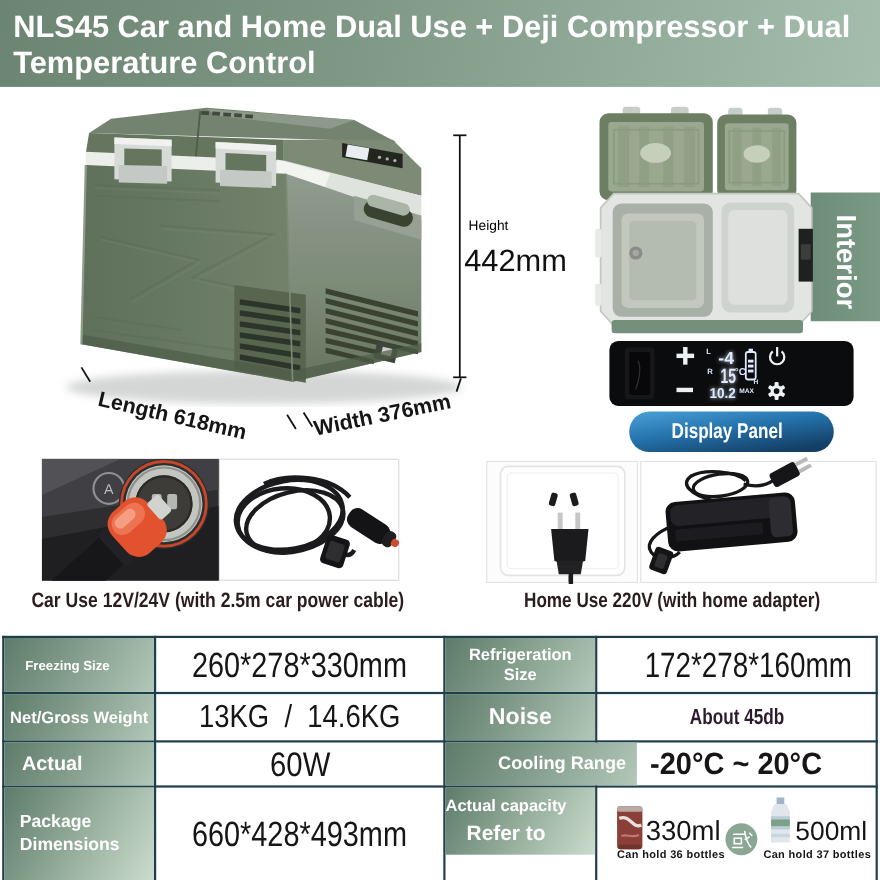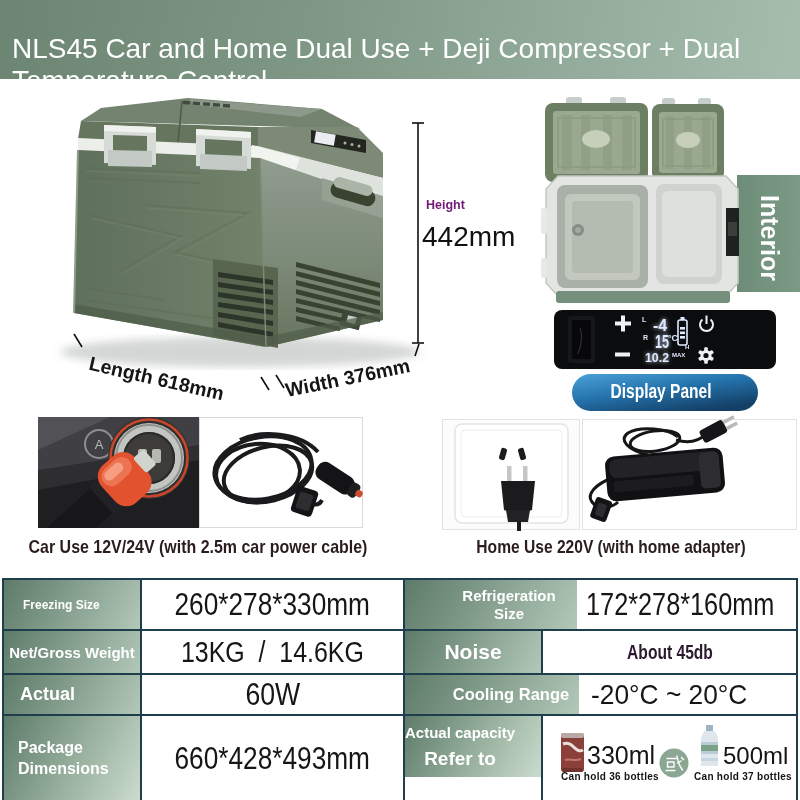--- a/index.html
+++ b/index.html
@@ -2,25 +2,25 @@
 <html><head>
 <meta charset="utf-8">
 <style>
   html,body{margin:0;padding:0;}
   body{width:800px;height:800px;position:relative;overflow:hidden;background:#fff;
        font-family:"Liberation Sans", sans-serif;}
   .abs{position:absolute;}
   
   #hdr{left:0;top:0;width:800px;height:79px;
        background:linear-gradient(100deg,#6c8572 0%,#7f9886 40%,#a4bdad 100%);}
-  #hdr .t{position:absolute;left:12px;top:9px;color:#fff;font-weight:normal;
-       font-size:28px;line-height:32px;letter-spacing:0px;margin-top:24px;}
+  #hdr .t{position:absolute;left:12px;top:9px;color:#fff;font-weight:bold;
+       font-size:28px;line-height:32px;letter-spacing:0px;}
   
   .dimbig{font-size:28px;color:#111;}
-  .dimsmall{font-size:12.5px;font-weight:bold;color:#701a75;}
+  .dimsmall{font-size:12.5px;font-weight:normal;color:#000000;}
   .rot{font-size:19.5px;font-weight:bold;color:#151515;white-space:nowrap;}
   
   .cap{font-size:19px;font-weight:bold;color:#2b1d1d;white-space:nowrap;
        transform-origin:center top;}
   
   .tline{position:absolute;background:#1e3e4e;}
   .lbl{position:absolute;display:flex;align-items:center;color:#fff;font-weight:bold;
        background:linear-gradient(118deg,#5e7b6a 0%,#87a08f 50%,#b2c8b8 100%);}
   .val{position:absolute;display:flex;align-items:center;justify-content:center;
        color:#161616;white-space:nowrap;}
@@ -387,21 +387,21 @@
   <div class="tline" style="left:2px;top:578px;width:2px;height:222px;"></div>
   <div class="tline" style="left:140px;top:578px;width:2px;height:222px;"></div>
   <div class="tline" style="left:403px;top:578px;width:2px;height:222px;"></div>
   <div class="tline" style="left:541px;top:578px;width:2px;height:222px;"></div>
   <div class="tline" style="left:796px;top:578px;width:2px;height:222px;"></div>
 
   <div class="lbl" style="left:4px;top:580px;width:136px;height:49px;font-size:12px;padding-left:19px;box-sizing:border-box;">Freezing Size</div>
   <div class="lbl" style="left:4px;top:631px;width:136px;height:42px;font-size:15px;justify-content:center;white-space:nowrap;">Net/Gross Weight</div>
   <div class="lbl" style="left:4px;top:675px;width:136px;height:39px;font-size:18px;padding-left:16px;box-sizing:border-box;">Actual</div>
   <div class="lbl" style="background:linear-gradient(118deg,#5e7b6a 0%,#8fa896 45%,#cbdccd 100%);left:4px;top:716px;width:136px;height:84px;font-size:16px;padding-left:14px;box-sizing:border-box;line-height:21px;">Package<br>Dimensions</div>
-  <div class="lbl" style="left:405px;top:580px;width:136px;height:49px;font-size:15px;justify-content:center;text-align:center;line-height:18px;padding-left:36px;">Refrigeration<br>Size</div>
+  <div class="lbl" style="left:405px;top:580px;width:136px;height:49px;font-size:15px;justify-content:center;text-align:center;line-height:18px;">Refrigeration<br>Size</div>
   <div class="lbl" style="left:405px;top:631px;width:136px;height:42px;font-size:21px;justify-content:center;">Noise</div>
   <div class="lbl" style="left:405px;top:675px;width:136px;height:39px;font-size:16.5px;justify-content:center;padding-left:38px;">Cooling Range</div>
   <div class="lbl" style="background:linear-gradient(118deg,#5e7b6a 0%,#8fa896 45%,#cbdccd 100%);left:405px;top:716px;width:136px;height:61px;font-size:15px;justify-content:flex-start;text-align:center;line-height:26px;" id="actual">
     <div>Actual capacity<br><span style="font-size:19px;">Refer to</span></div>
   </div>
 
   <div class="val" style="left:142px;top:580px;width:261px;height:49px;font-size:32px;">
     <span style="transform:scaleX(0.82);">260*278*330mm</span>
   </div>
   <div class="val" style="left:142px;top:631px;width:261px;height:42px;font-size:29px;">
@@ -412,21 +412,21 @@
   </div>
   <div class="val" style="left:142px;top:716px;width:261px;height:84px;font-size:32px;">
     <span style="transform:scaleX(0.82);">660*428*493mm</span>
   </div>
   <div class="val" style="left:543px;top:580px;width:253px;height:49px;font-size:32px;">
     <span style="transform:scaleX(0.79);margin-left:21px;">172*278*160mm</span>
   </div>
   <div class="val" style="left:543px;top:631px;width:253px;height:42px;font-size:20px;font-weight:bold;color:#2c1b2e;">
     <span style="transform:scaleX(0.78);">About 45db</span>
   </div>
-  <div class="val" style="left:543px;top:675px;width:253px;height:39px;font-size:28px;">
+  <div class="val" style="left:543px;top:675px;width:253px;height:39px;font-size:28px;font-weight:bold;">
     <span style="transform:scaleX(0.94);">-20°C ~ 20°C</span>
   </div>
 
   <svg class="abs" style="left:543px;top:716px;" width="256" height="84" viewBox="0 0 256 84">
 
     <g>
       <rect x="18" y="17" width="23" height="39" rx="3" fill="#8a4038"></rect>
       <rect x="18" y="17" width="23" height="5" rx="2" fill="#b9aaa6"></rect>
       <rect x="19" y="52" width="21" height="4" rx="2" fill="#6e332d"></rect>
       <path d="M20,28 C30,24 32,38 40,34" stroke="#e8e0dc" stroke-width="3" fill="none"></path>

